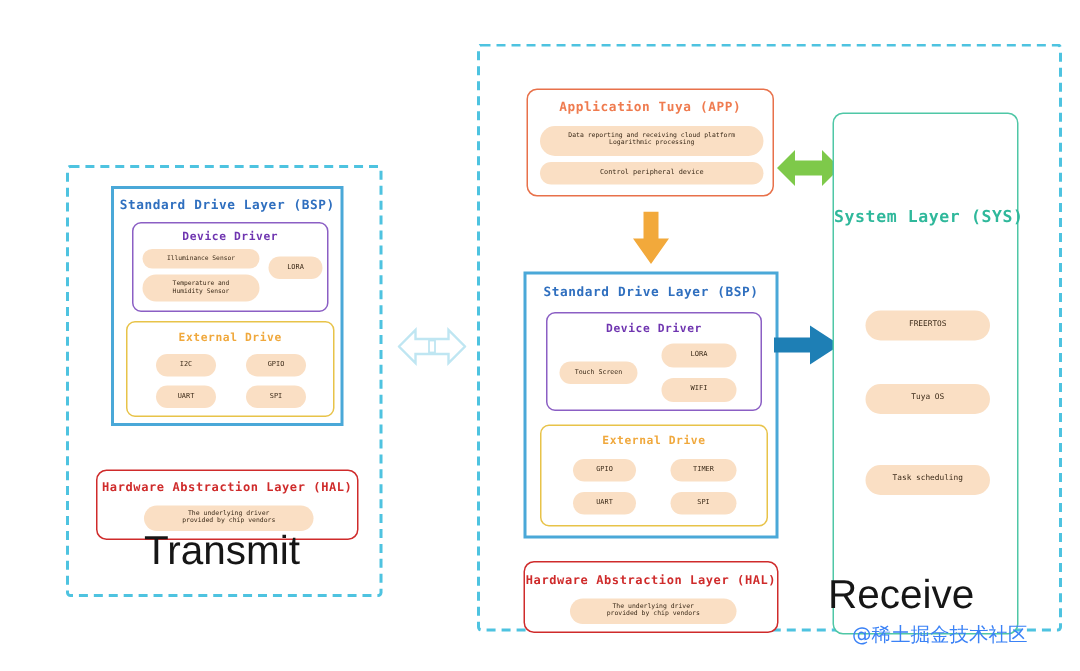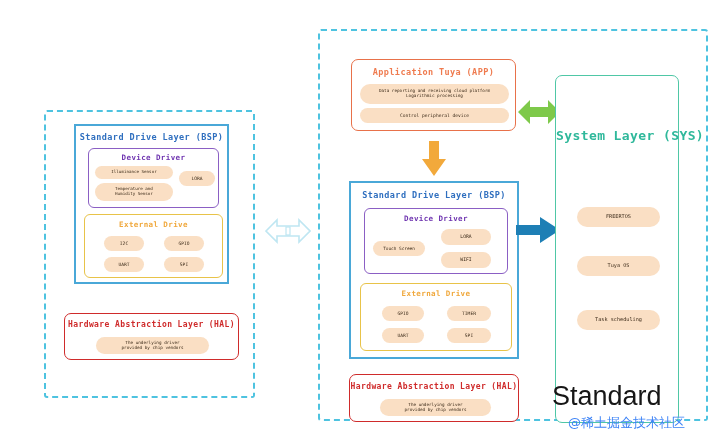--- a/index.html
+++ b/index.html
@@ -136,20 +136,21 @@
       </div>
     </div>
 
     <div class="layer-box hal" style="left:18px; top:185px; width:175px; height:47px;">
       <div class="layer-title" style="top:6px; font-size:8px;">Hardware Abstraction Layer (HAL)</div>
       <div class="pill" style="left:31px; top:23px; width:113px; height:17px; font-size:4.3px;">The underlying driver
 provided by chip vendors</div>
     </div>
   </div>
 
+  <div class="caption" id="caption-transmit">Transmit</div>
 
   <svg class="arrow" style="left:265px; top:215px;" width="46" height="32" viewBox="0 0 46 32">
     <path d="M1 16 L12 5 L12 11 L34 11 L34 5 L45 16 L34 27 L34 21 L12 21 L12 27 Z" fill="none" stroke="#bfe6f2" stroke-width="1.6"></path>
     <rect x="21" y="12" width="4" height="8" fill="none" stroke="#bfe6f2" stroke-width="1.2"></rect>
   </svg>
 
   <div class="panel" id="panel-receive">
 
     <div class="layer-box app" style="left:31px; top:28px; width:165px; height:72px;">
       <div class="layer-title" style="top:7px; font-size:8.5px;">Application Tuya (APP)</div>
@@ -189,24 +190,24 @@
 
     <svg class="arrow" style="left:198px; top:66px;" width="42" height="30" viewBox="0 0 42 30">
       <path d="M0 15 L12 3 L12 10 L30 10 L30 3 L42 15 L30 27 L30 20 L12 20 L12 27 Z" fill="#7ec94a"></path>
     </svg>
 
     <svg class="arrow" style="left:196px; top:185px;" width="44" height="28" viewBox="0 0 44 28">
       <path d="M0 9 L24 9 L24 1 L44 14 L24 27 L24 19 L0 19 Z" fill="#1e7fb5"></path>
     </svg>
 
     <div class="layer-box sys" style="left:235px; top:44px; width:124px; height:348px;">
-      <div class="layer-title" style="top:52px; font-size:13px;">System Layer (SYS)</div>
+      <div class="layer-title" style="top:62px; font-size:11px;">System Layer (SYS)</div>
       <div class="pill" style="left:21px; top:131px; width:83px; height:20px; font-size:5.2px;">FREERTOS</div>
       <div class="pill" style="left:21px; top:180px; width:83px; height:20px; font-size:5.2px;">Tuya OS</div>
       <div class="pill" style="left:21px; top:234px; width:83px; height:20px; font-size:5.2px;">Task scheduling</div>
     </div>
   </div>
 
-  <div class="caption" id="caption-receive">Standard</div>
+  <div class="caption" id="caption-receive">Receive</div>
 
   <div id="watermark">@稀土掘金技术社区</div>
 
 </div>
 
 </body></html>

